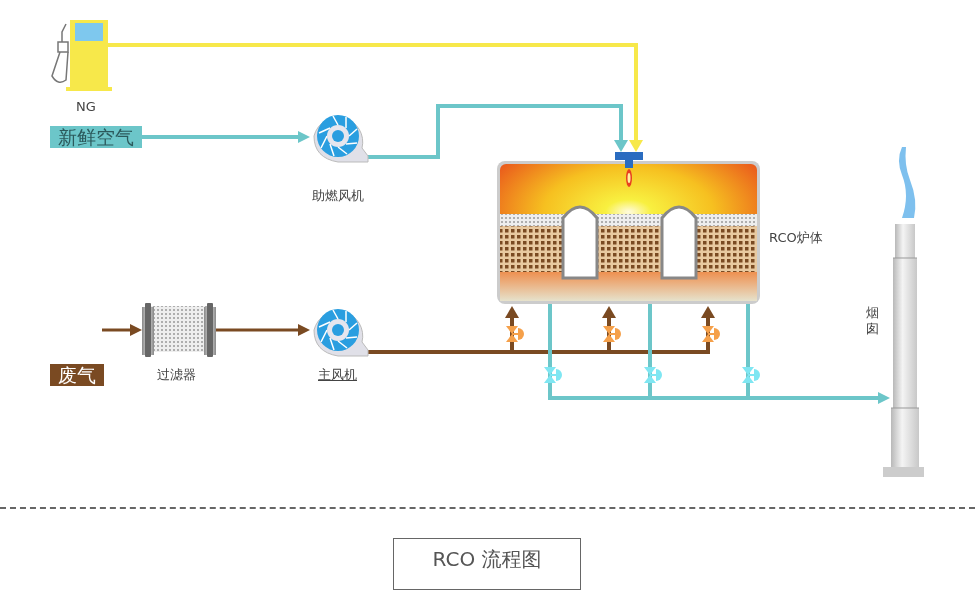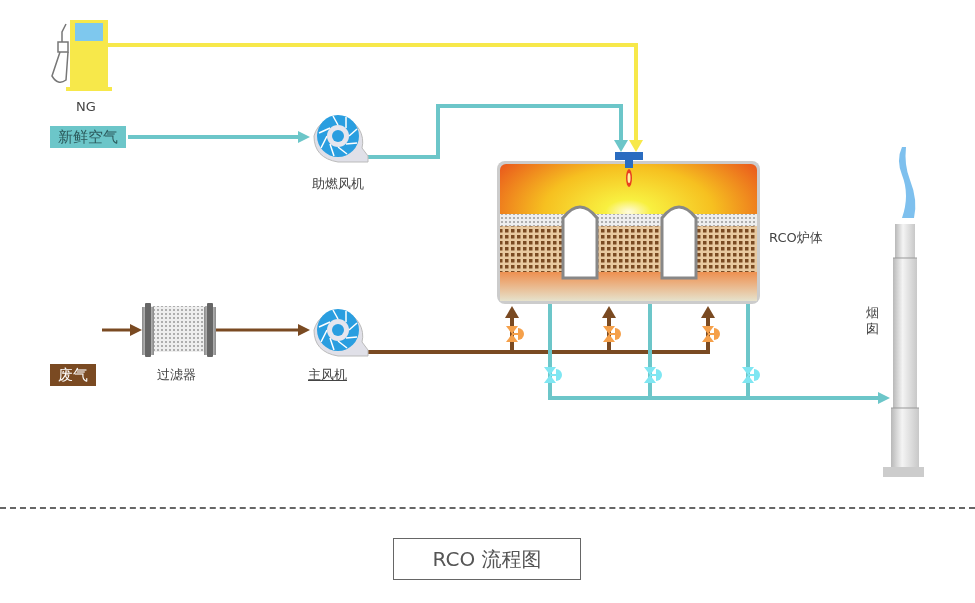--- a/index.html
+++ b/index.html
@@ -1,20 +1,20 @@
 <!DOCTYPE html>
 <html><head>
 <meta charset="utf-8">
 <style>
   html,body{margin:0;padding:0;background:#fff;}
   body{width:975px;height:603px;position:relative;overflow:hidden;font-family:"DejaVu Sans","Liberation Sans",sans-serif;color:#444;}
   #diagram{position:absolute;left:0;top:0;}
   .lbl{position:absolute;font-size:13px;color:#444;white-space:nowrap;}
-  .tag{position:absolute;font-size:15px;color:#fff;padding:0 8px;height:22px;line-height:22px;}
-  .caption{position:absolute;left:393px;top:538px;width:188px;height:42px;border:1px solid #666;box-sizing:border-box;text-align:center;line-height:40px;font-size:20px;color:#555;}
+  .tag{position:absolute;font-size:19px;color:#fff;padding:0 8px;height:22px;line-height:22px;}
+  .caption{position:absolute;left:393px;top:538px;width:188px;height:52px;border:1px solid #666;box-sizing:border-box;text-align:center;line-height:40px;font-size:20px;color:#555;}
   .divider{position:absolute;left:0;top:507px;width:975px;border-top:2px dashed #666;}
   .vtext{position:absolute;font-size:13px;line-height:16px;width:14px;color:#444;}
 </style>
 </head>
 <body>
 
 <svg id="diagram" width="975" height="603" viewBox="0 0 975 603">
   <defs>
     <radialGradient id="fireGrad" cx="0.5" cy="0.35" r="0.6">
       <stop offset="0" stop-color="#fffbe0"></stop>
@@ -189,24 +189,24 @@
     <rect x="893" y="258" width="24" height="150" fill="url(#pipeGrad)"></rect>
     <line x1="893" y1="258" x2="917" y2="258" stroke="#999"></line>
     <rect x="891" y="408" width="28" height="60" fill="url(#pipeGrad)"></rect>
     <line x1="891" y1="408" x2="919" y2="408" stroke="#999"></line>
     <rect x="883" y="467" width="41" height="10" fill="#ccc"></rect>
   </g>
 </svg>
 
 <div class="lbl" style="left:76px;top:99px;">NG</div>
 <div class="tag" style="left:50px;top:126px;background:#6cc6c9;color:#2c5a5c;">新鲜空气</div>
-<div class="lbl" style="left:312px;top:175px;">助燃风机</div>
+<div class="lbl" style="left:312px;top:187px;">助燃风机</div>
 <div class="tag" style="left:50px;top:319px;background:#7a4a22;margin-top:45px;">废气</div>
 <div class="lbl" style="left:157px;top:366px;text-align:center;">过滤器</div>
-<div class="lbl" style="left:308px;top:366px;text-decoration:underline;">主风机</div>
+<div class="lbl" style="left:318px;top:366px;text-decoration:underline;">主风机</div>
 <div class="lbl" style="left:769px;top:229px;">RCO炉体</div>
 <div class="vtext" style="left:866px;top:305px;">
   <div>烟</div>
   <div>囱</div>
 </div>
 
 <div class="divider"></div>
 <div class="caption">RCO 流程图</div>
 
 </body></html>

